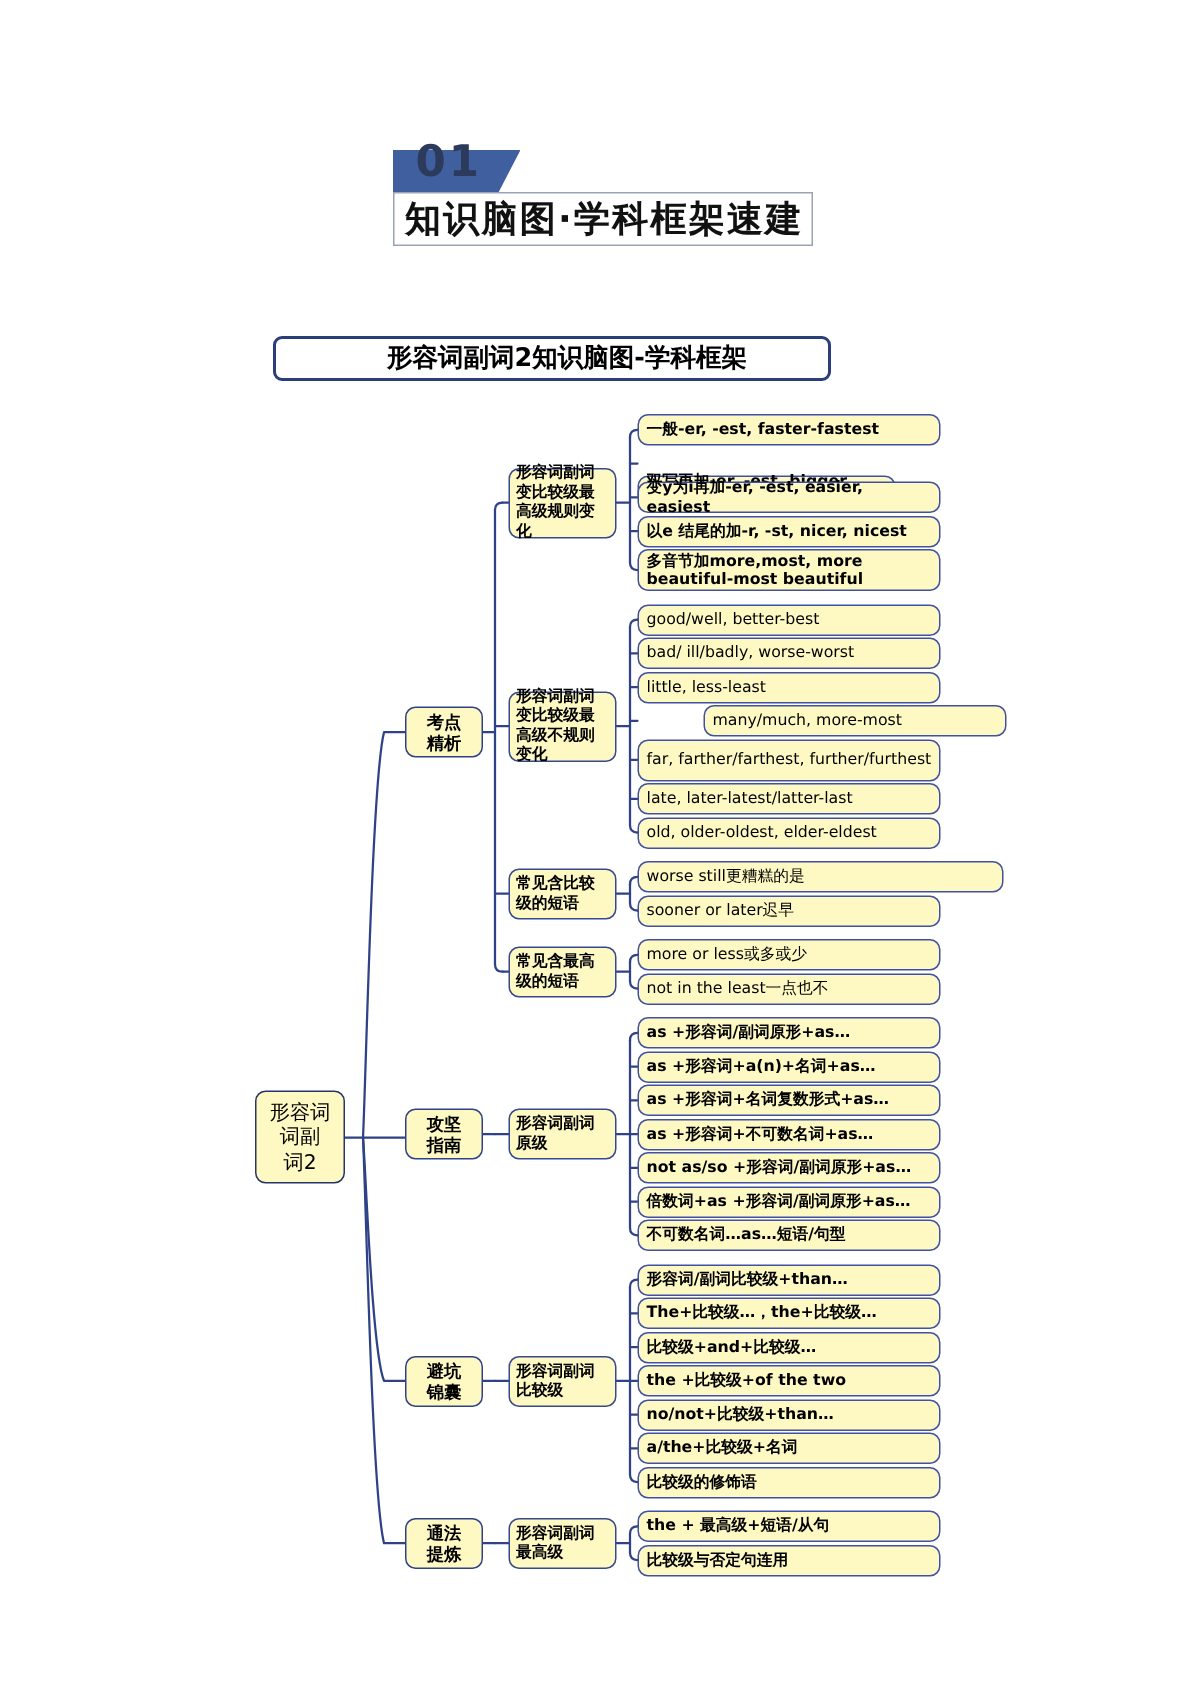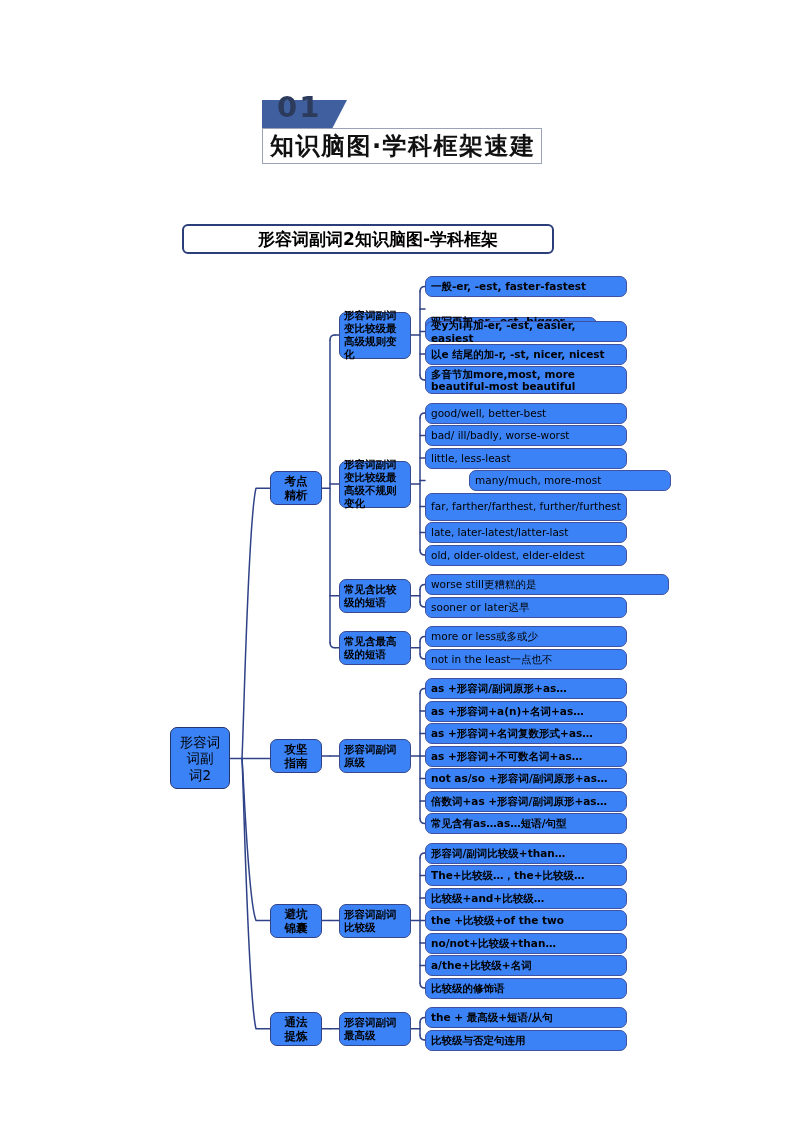--- a/index.html
+++ b/index.html
@@ -106,21 +106,21 @@
     position: absolute;
     left: 0; top: 0;
     width: 794px;
     height: 1123px;
     pointer-events: none;
   }
 
   .node {
     position: absolute;
     box-sizing: border-box;
-    background: #3b82f6;
+    background: #fef9c3;
     border: 1.4px solid #3b4d8f;
     border-radius: 7px;
     display: flex;
     align-items: center;
     color: #000;
   }
   .node .txt {
     display: block;
     width: 100%;
   }
@@ -336,21 +336,21 @@
     <div class="node leaf bold" style="left: 425px; top: 723px; width: 202px; height: 21px;">
       <span class="txt">as +形容词+名词复数形式+as…</span>
     </div>
     <div class="node leaf bold" style="left: 425px; top: 768px; width: 202px; height: 21px;">
       <span class="txt">not as/so +形容词/副词原形+as…</span>
     </div>
     <div class="node leaf bold" style="left: 425px; top: 790.5px; width: 202px; height: 21px;">
       <span class="txt">倍数词+as +形容词/副词原形+as…</span>
     </div>
     <div class="node leaf bold" style="left: 425px; top: 813px; width: 202px; height: 21px;">
-      <span class="txt">常见含有as…as…短语/句型</span>
+      <span class="txt">不可数名词…as…短语/句型</span>
     </div>
     <div class="node category" style="left: 339px; top: 739px; width: 72px; height: 34px;">
       <span class="txt">形容词副词原级</span>
     </div>
     <div class="node branch" style="left: 270px; top: 739px; width: 52px; height: 34px;">
       <span class="txt">攻坚<br>指南</span>
     </div>
     <div class="node leaf bold" style="left: 425px; top: 842.5px; width: 202px; height: 21px;">
       <span class="txt">形容词/副词比较级+than…</span>
     </div>

